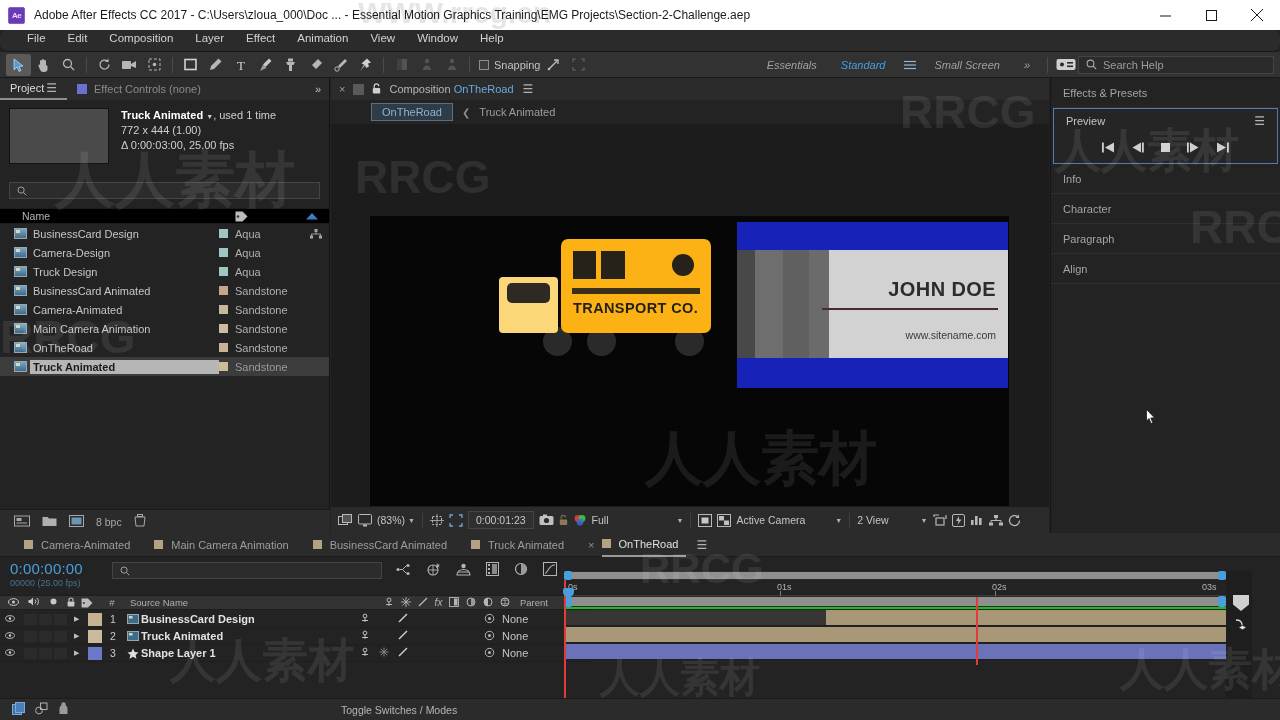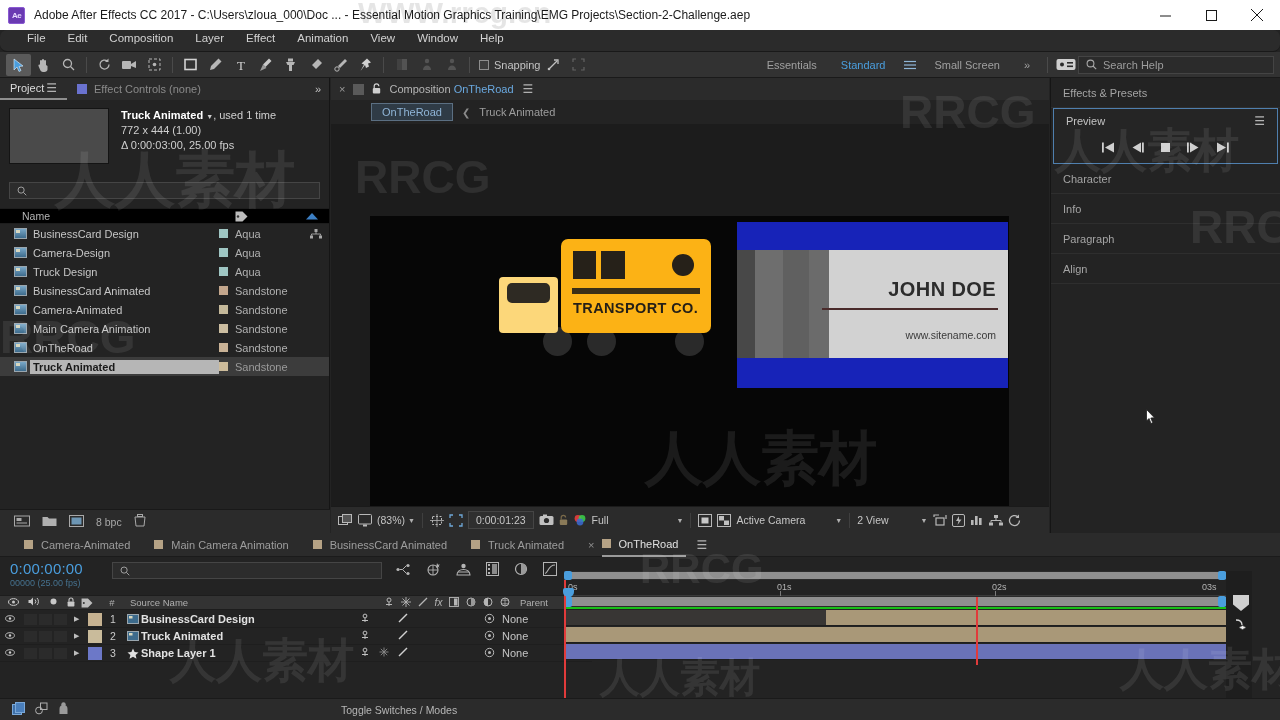--- a/index.html
+++ b/index.html
@@ -42,21 +42,21 @@
     height:26px; background:#323232; display:flex; align-items:center;
     border-bottom:1px solid #1a1a1a; padding-left:6px; position:relative;
   }
   .tool { width:25px; height:22px; display:flex; align-items:center; justify-content:center; color:#b6b6b6; }
   .tool.active { background:#5a5a5a; border-radius:2px; color:#e8e8e8; }
   .tool.dim { opacity:0.38; }
   .tsep { width:1px; height:16px; background:#4a4a4a; margin:0 5px; }
   .snapping { display:flex; align-items:center; gap:5px; margin-left:4px; color:#c2c2c2; font-size:11px;}
   .chk { width:10px; height:10px; border:1px solid #8d8d8d; background:#3c3c3c; }
   .workspaces { margin-left:auto; display:flex; align-items:center; gap:0px; padding-right:6px; }
-  .ws { padding:3px 12px; color:#a0a0a0; font-size:11px; }
+  .ws { padding:3px 12px; color:#a0a0a0; font-size:11px;font-style:italic; }
   .ws.sel { color:#4a9ede; }
   .searchhelp {
     display:flex; align-items:center; gap:6px; background:#2b2b2b;
     border:1px solid #444; height:18px; width:196px; padding:0 7px; color:#9d9d9d; font-size:11px;
   }
 
   
   .main { position:absolute; left:0; top:78px; width:1280px; height:455px; }
 
   
@@ -796,24 +796,24 @@
           </span>
           <span>
             <svg width="13" height="11" viewBox="0 0 13 11">
                 <path d="M1 0.5v10L10 5.5z" fill="#cfcfcf"></path>
                 <rect x="11" y="0.5" width="1.8" height="10" fill="#cfcfcf"></rect>
               </svg>
           </span>
         </div>
       </div>
       <div class="rp-row">
+        <span>Info</span>
+      </div>
+      <div class="rp-row">
         <span>Character</span>
-      </div>
-      <div class="rp-row">
-        <span>Info</span>
       </div>
       <div class="rp-row">
         <span>Paragraph</span>
       </div>
       <div class="rp-row">
         <span>Align</span>
       </div>
     </div>
   </div>
 

